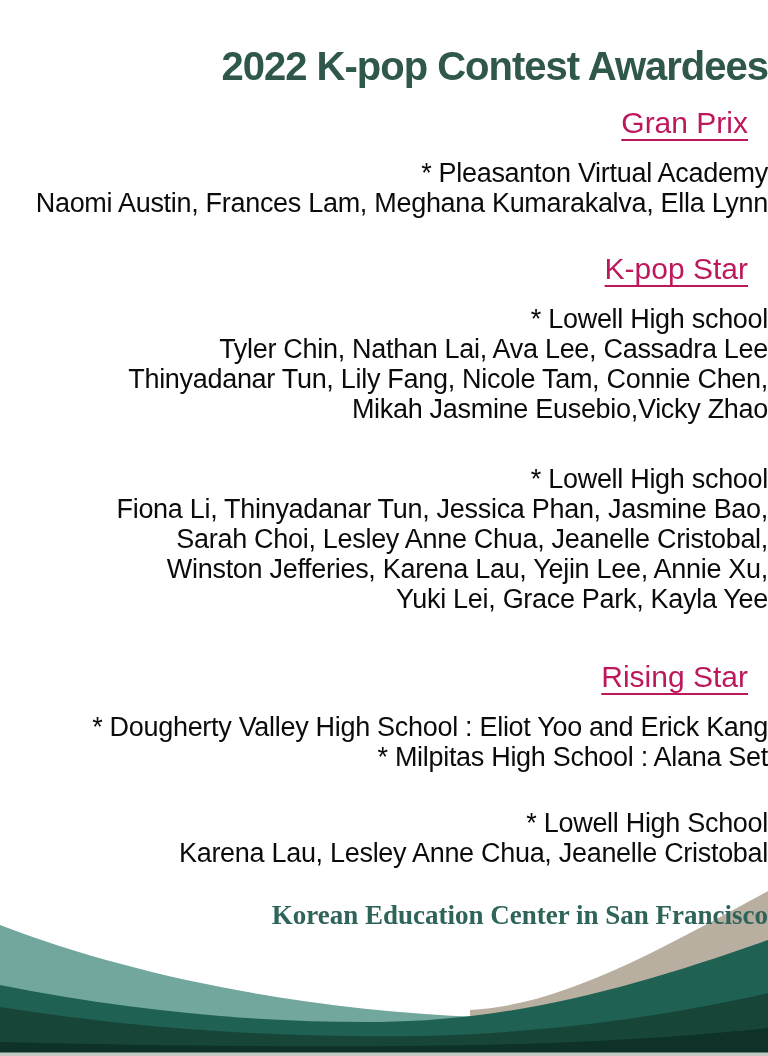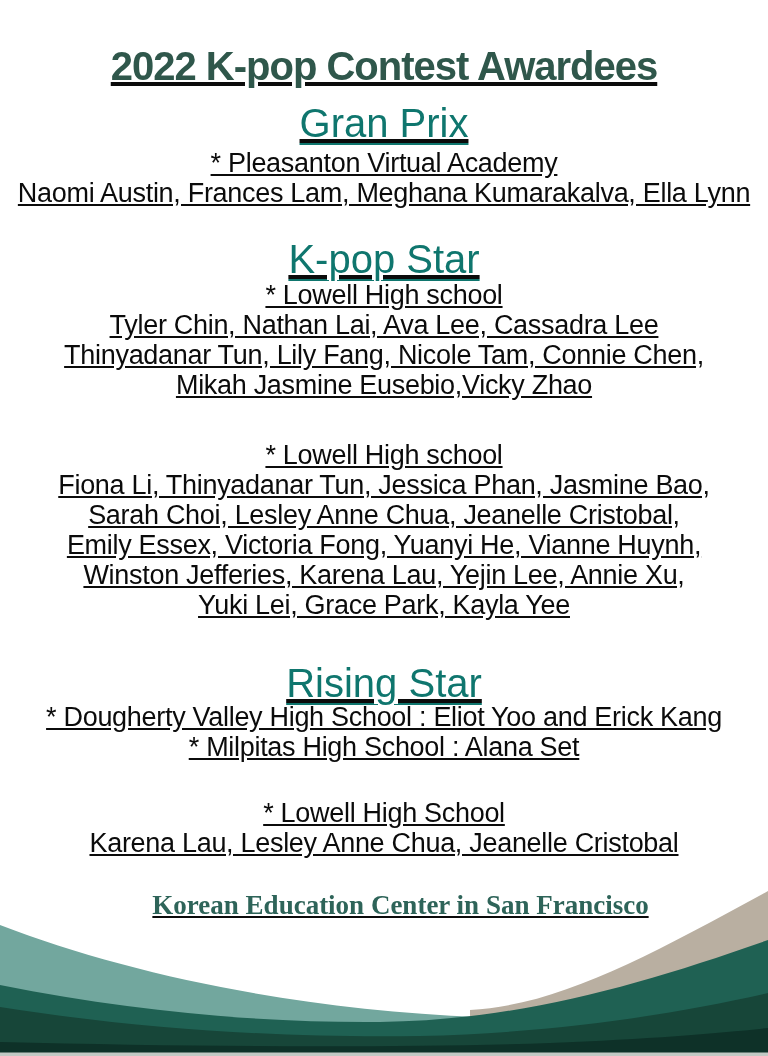--- a/index.html
+++ b/index.html
@@ -6,35 +6,35 @@
   .poster {
     position: relative;
     width: 768px;
     height: 1056px;
     margin: 0 auto;
     background: #ffffff;
     overflow: hidden;
     font-family: "Liberation Sans", sans-serif;
     color: #0b0b0b;
   }
-  .content { position: relative; z-index: 2; text-align: center; text-decoration: underline; }
+  .content { position: relative; z-index: 2; text-align: right; }
   .title {
     margin: 42px 0 0 0;
     font-size: 40px;
     line-height: 48px;
     font-weight: bold;
     letter-spacing: -1px;
     color: #2f574b;
   }
   h2.heading {
-    margin: 0;
-    font-size: 40px;
+    margin: 16px;
+    font-size: 30px;
     line-height: 38px;
     font-weight: 500;
-    color: #0f766e;
+    color: #be185d;
   }
   h2.heading .u {
     text-decoration: underline;
     text-decoration-thickness: 2px;
     text-underline-offset: 6px;
     padding: 0 4px;
   }
   p.school, p.names {
     margin: 0;
     font-size: 27px;
@@ -86,21 +86,20 @@
 
     <section class="sec-kpop">
       <h2 class="heading"><span class="u">K-pop Star</span></h2>
       <p class="school school-1">* Lowell High school</p>
       <p class="names">Tyler Chin, Nathan Lai, Ava Lee, Cassadra Lee</p>
       <p class="names">Thinyadanar Tun, Lily Fang, Nicole Tam, Connie Chen,</p>
       <p class="names">Mikah Jasmine Eusebio,Vicky Zhao</p>
       <p class="school school-2">* Lowell High school</p>
       <p class="names">Fiona Li, Thinyadanar Tun, Jessica Phan, Jasmine Bao,</p>
       <p class="names">Sarah Choi, Lesley Anne Chua, Jeanelle Cristobal,</p>
-      <p class="names">Emily Essex, Victoria Fong, Yuanyi He, Vianne Huynh,</p>
       <p class="names">Winston Jefferies, Karena Lau, Yejin Lee, Annie Xu,</p>
       <p class="names">Yuki Lei, Grace Park, Kayla Yee</p>
     </section>
 
     <section class="sec-rising">
       <h2 class="heading"><span class="u">Rising Star</span></h2>
       <p class="school">* Dougherty Valley High School : Eliot Yoo and Erick Kang</p>
       <p class="school school-milpitas">* Milpitas High School : Alana Set</p>
       <p class="school school-lowell">* Lowell High School</p>
       <p class="names">Karena Lau, Lesley Anne Chua, Jeanelle Cristobal</p>

